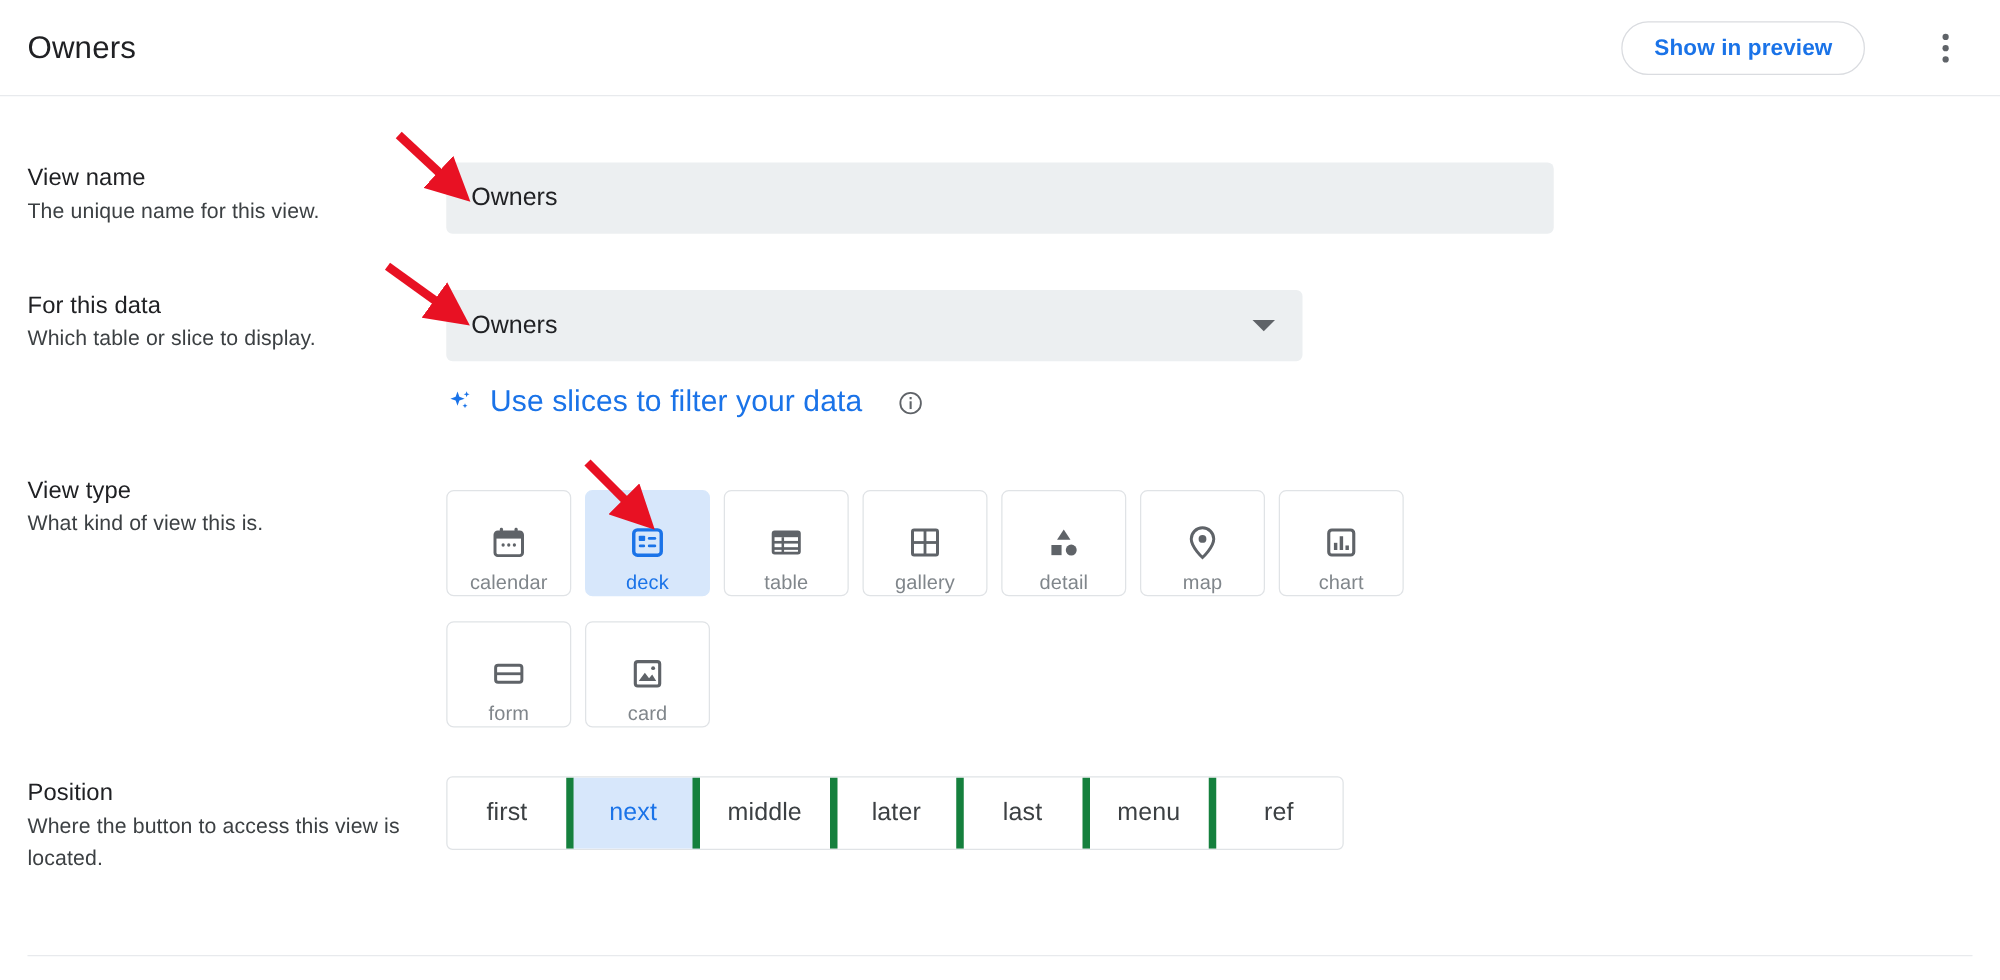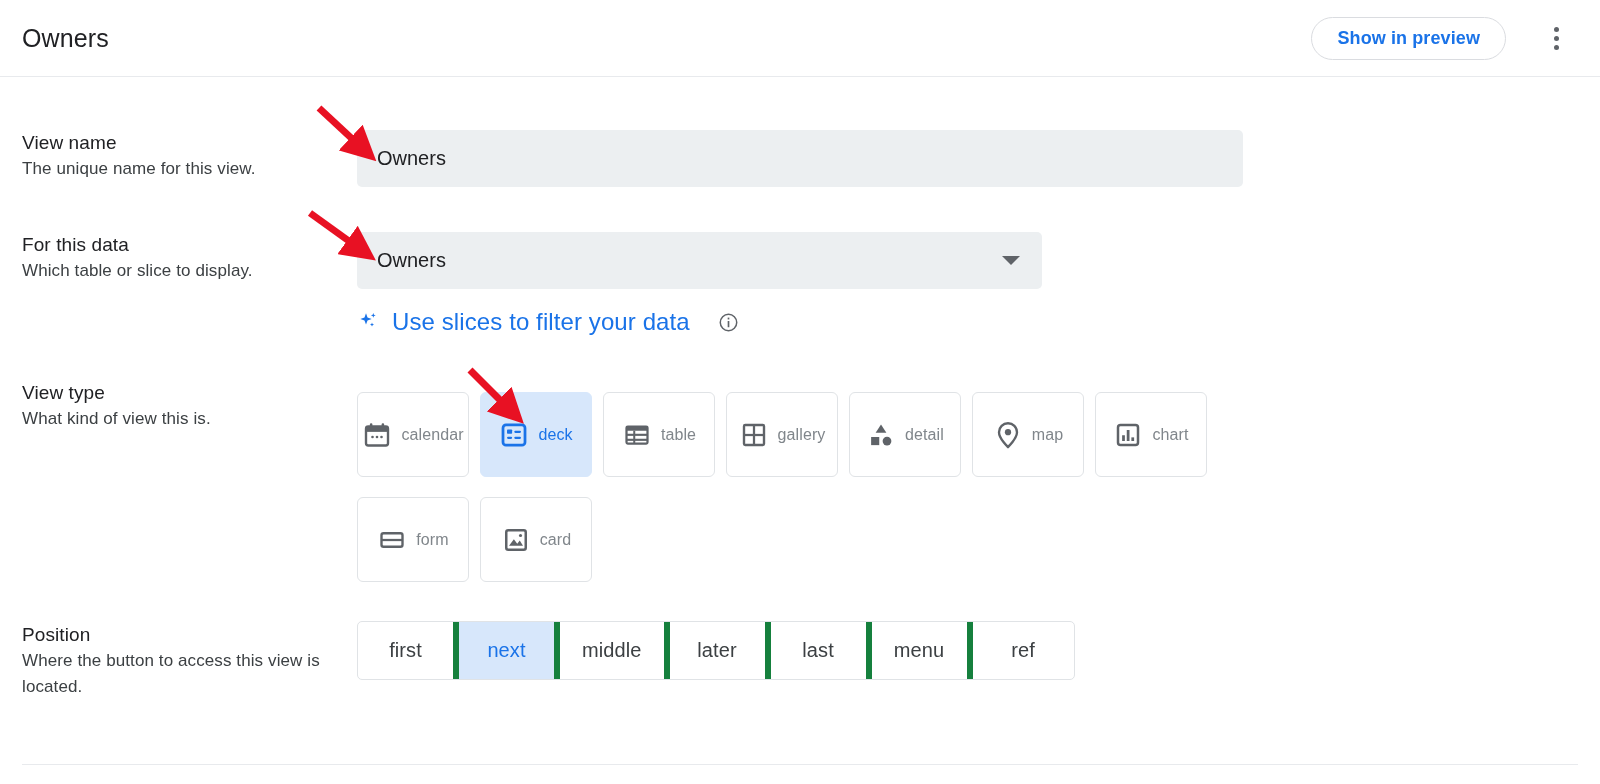--- a/index.html
+++ b/index.html
@@ -25,21 +25,21 @@
   .header-title {
     position: absolute;
     left: 22px; top: 24px;
     font-size: 25px;
     font-weight: 400;
     color: #202124;
     letter-spacing: 0.1px;
   }
   .preview-btn {
     position: absolute;
-    right: 94px; top: 17px;
+    right: 108px; top: 17px;
     height: 43px;
     padding: 0 25px;
     border: 1px solid #dadce0;
     border-radius: 22px;
     background: #fff;
     color: #1a73e8;
     font-size: 18px;
     font-weight: 700;
     font-family: "Liberation Sans", sans-serif;
     letter-spacing: 0.1px;
@@ -143,28 +143,28 @@
   .info-icon { width: 21px; height: 21px; display:block; margin-left: 17px; }
 
   
   .tiles {
     position: absolute;
     left: 357px; top: 392px;
     width: 870px;
   }
   .tile-row { display: flex; gap: 11px; margin-bottom: 20px; }
   .tile {
-    width: 112px; height: 85px;
+    width: 100px; height: 85px;
     border: 1px solid #e0e3e6;
     border-radius: 6px;
     background: #fff;
     display: flex;
-    flex-direction: row;
+    flex-direction: column;
     align-items: center;
-    justify-content: center;
+    justify-content: flex-end;
     cursor: pointer;
     gap: 9px;
   }
   .tile .tlabel {
     font-size: 16px;
     color: #80868b;
     letter-spacing: 0.1px;
   }
   .tile svg { display: block; }
   .tile.selected {

